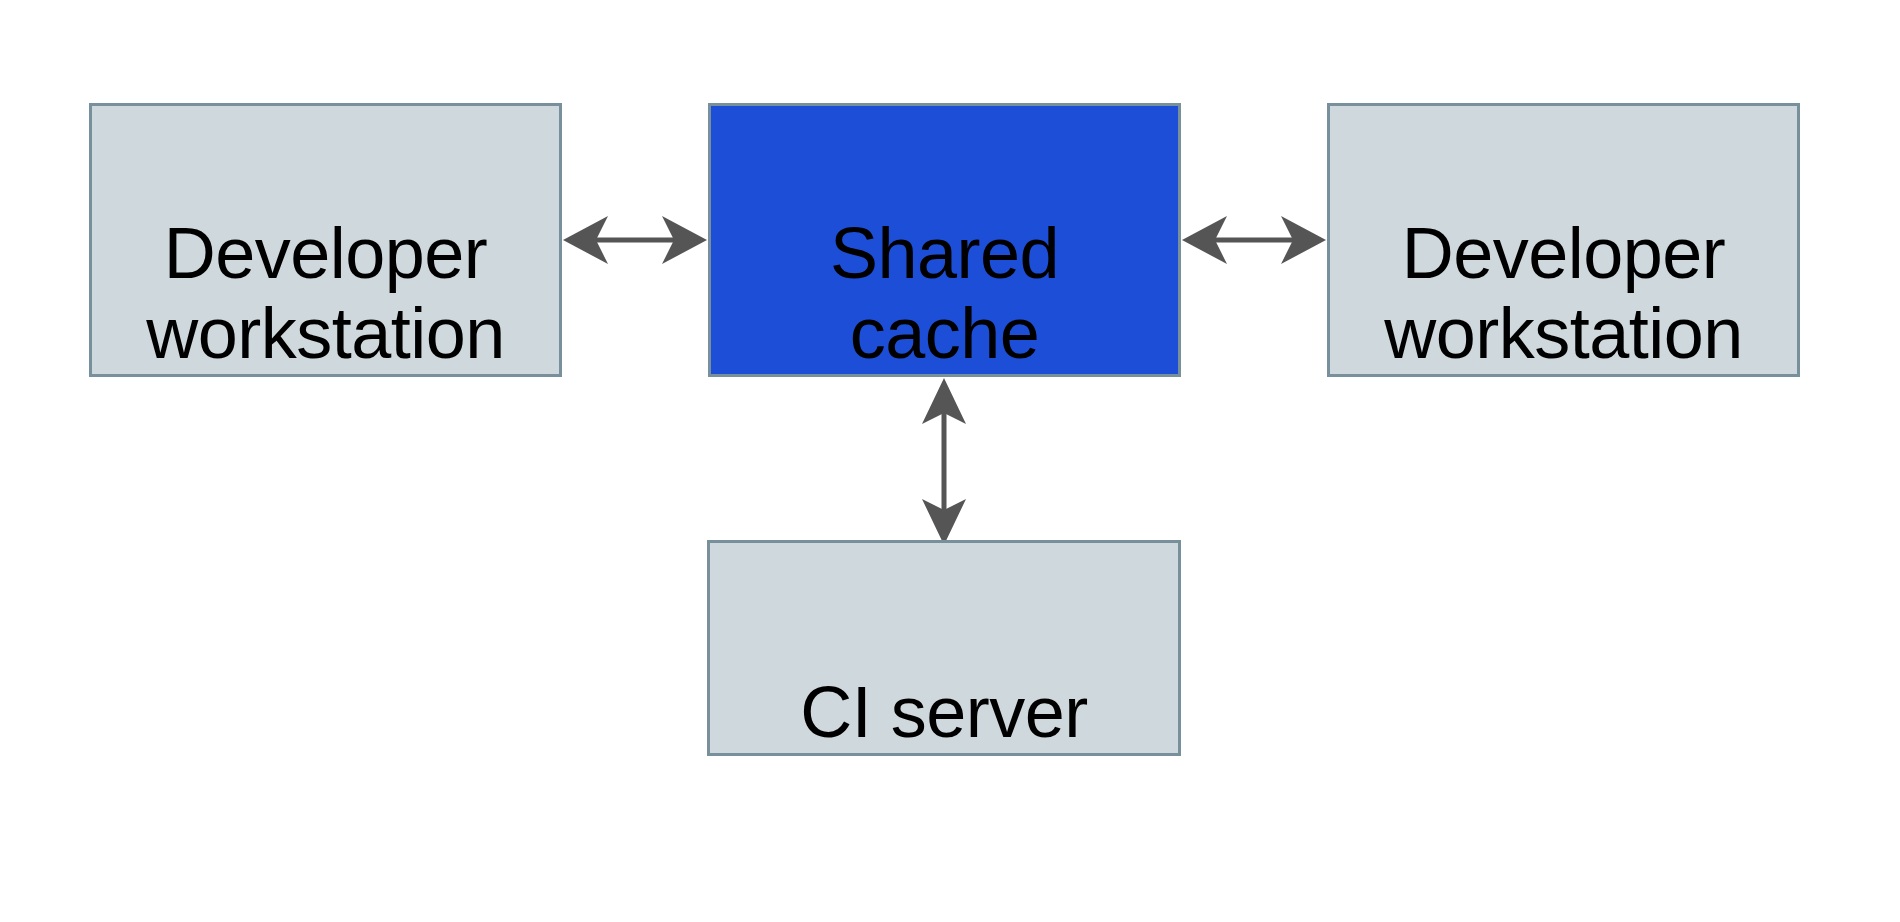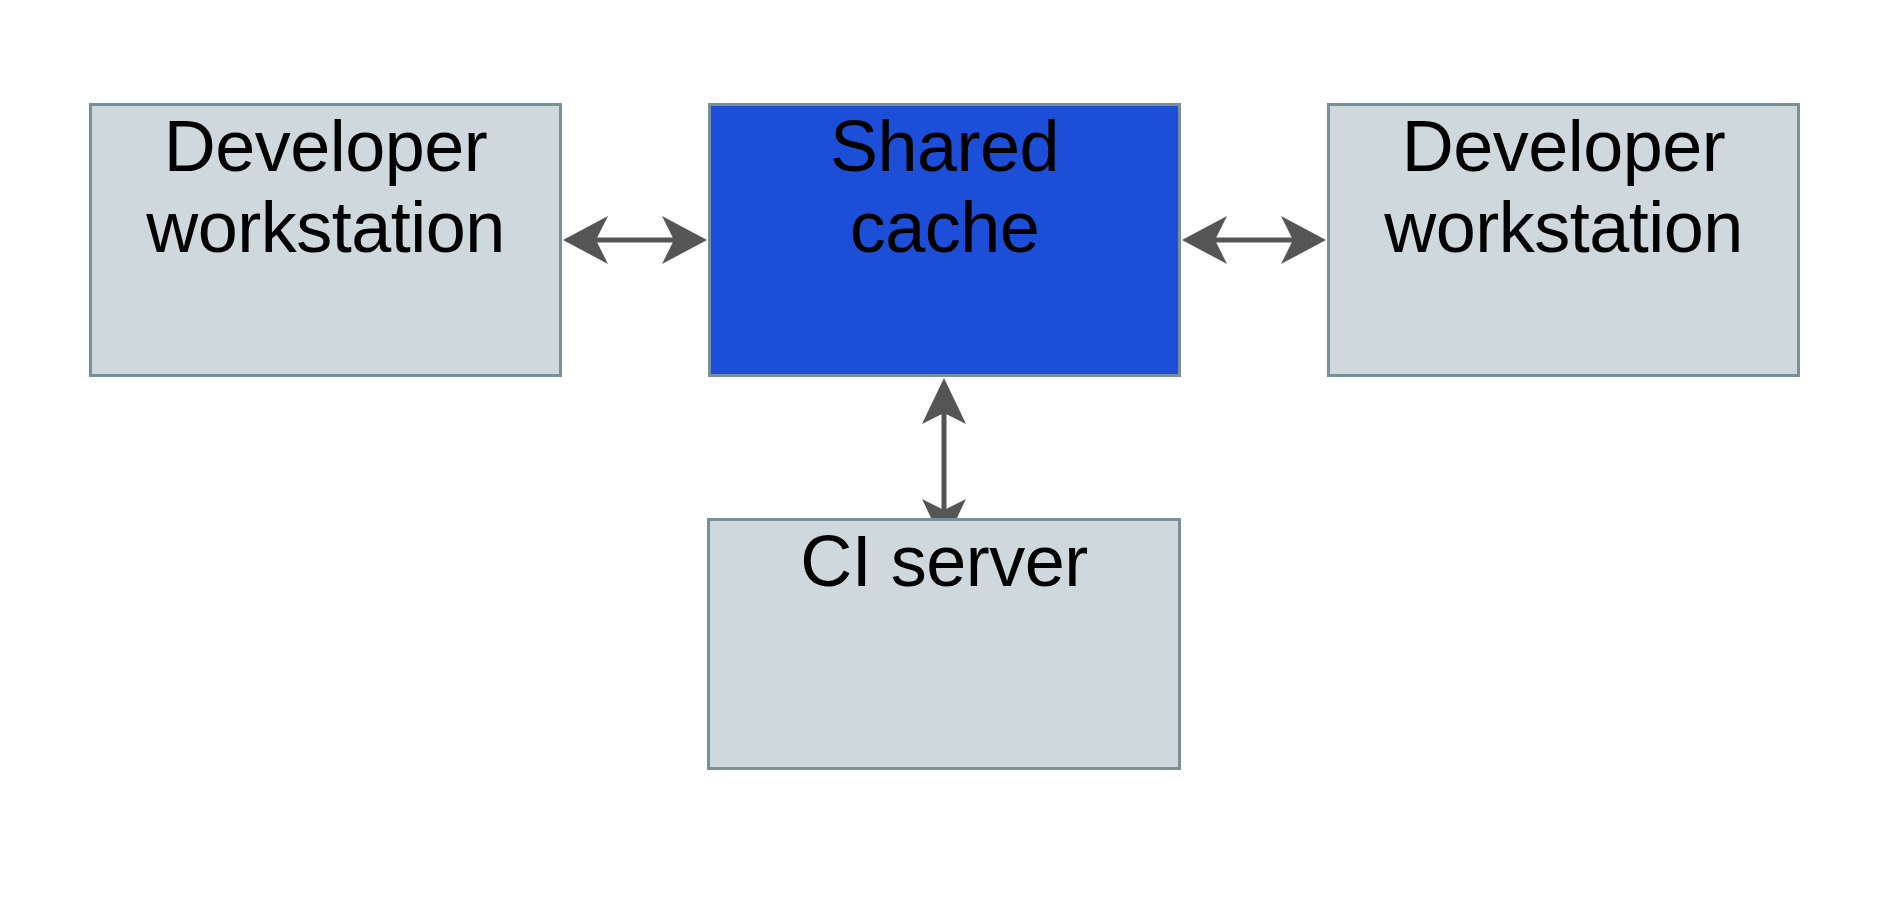--- a/index.html
+++ b/index.html
@@ -16,21 +16,21 @@
     height: 922px;
     background: #ffffff;
     overflow: hidden;
   }
   .node {
     position: absolute;
     box-sizing: border-box;
     background: #CFD8DC;
     border: 3px solid #c2410c;
     display: flex;
-    align-items: flex-start;
+    align-items: flex-end;
     justify-content: center;
     text-align: center;
   }
   .node-label {
     font-family: "Liberation Sans", sans-serif;
     font-size: 72px;
     line-height: 1.12;
     color: #000000;
     letter-spacing: -0.5px;
     font-weight: 400;
@@ -89,17 +89,17 @@
   <div class="node" id="node-1" style="left: 708px; top: 103px; width: 473px; height: 274px; background: #1d4ed8; border-color: rgb(120, 144, 156);">
     <span class="node-label" style="color: rgb(0, 0, 0);">Shared
 cache</span>
   </div>
 
   <div class="node" id="node-2" style="left: 1327px; top: 103px; width: 473px; height: 274px; background: rgb(207, 216, 220); border-color: rgb(120, 144, 156);">
     <span class="node-label" style="color: rgb(0, 0, 0);">Developer
 workstation</span>
   </div>
 
-  <div class="node" id="node-3" style="left: 707px; top: 518px; width: 474px; height: 252px; background: rgb(207, 216, 220); border-color: rgb(120, 144, 156);">
+  <div class="node" id="node-3" style="left: 707px; top: 540px; width: 474px; height: 216px; background: rgb(207, 216, 220); border-color: rgb(120, 144, 156);">
     <span class="node-label" style="color: rgb(0, 0, 0);">CI server</span>
   </div>
 
 </div>
 
 </body></html>

